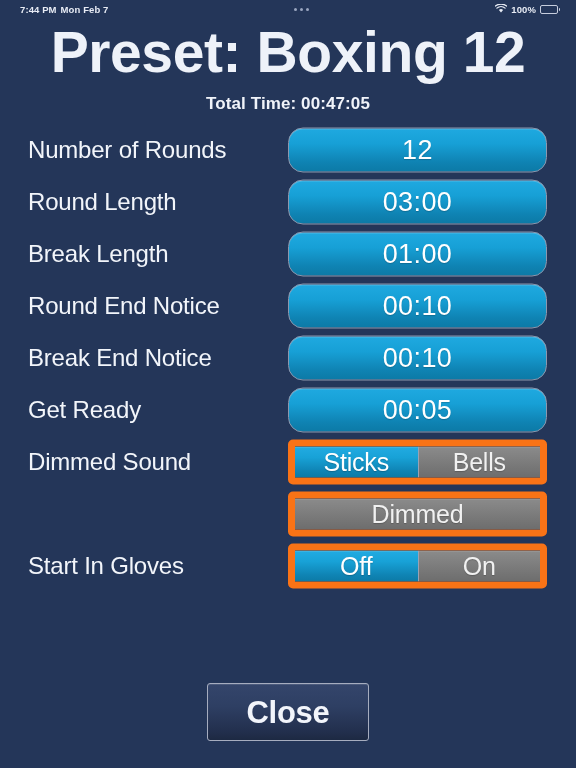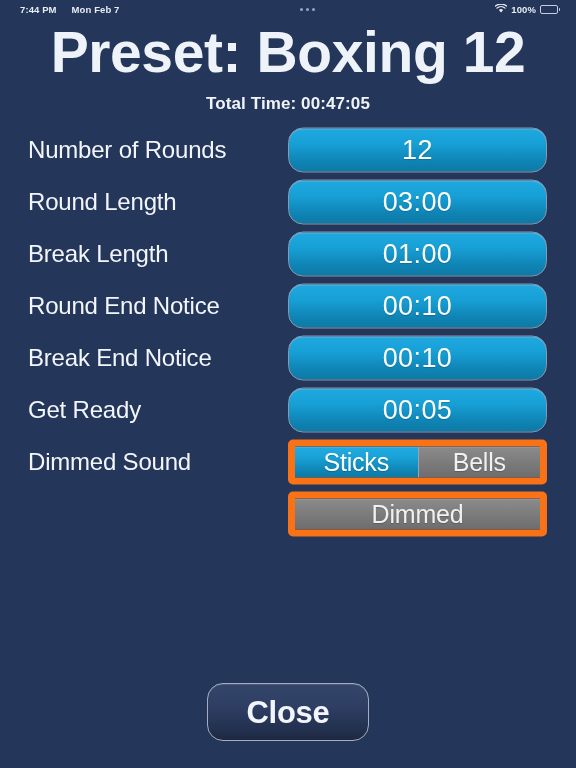--- a/index.html
+++ b/index.html
@@ -32,21 +32,21 @@
     height: 18px;
     display: flex;
     align-items: center;
     font-size: 9.5px;
     color: #e8ecf5;
     padding: 0 8px;
   }
   .status-left {
     display: flex;
     align-items: center;
-    gap: 15px;
+    gap: 4px;
     flex: 0 0 auto;
     padding-left: 12px;
   }
   .status-time { font-weight: bold; letter-spacing: .1px; }
   .status-date { font-weight: bold; letter-spacing: .1px; }
 
   .status-center {
     flex: 1 1 auto;
     display: flex;
     justify-content: center;
@@ -198,21 +198,21 @@
   }
   .seg.on + .seg.off { border-left: 1px solid #9aa2b4; }
 
   
   .close-btn {
     position: absolute;
     left: 207px;
     top: 683px;
     width: 162px;
     height: 58px;
-    border-radius: 16px;
+    border-radius: 3px;
     border: 1px solid #a6adbf;
     background: linear-gradient(to bottom, #34456b 0%, #2e3f63 40%, #222f4d 85%, #1d2942 100%);
     display: flex;
     align-items: center;
     justify-content: center;
     cursor: pointer;
     box-shadow: inset 0 1px 0 rgba(255,255,255,0.12);
   }
   .close-btn .close-text {
     font-size: 31px;
@@ -310,20 +310,27 @@
         <div class="seg off">Bells</div>
       </div>
     </div>
 
     <div class="row">
       <div class="segmented">
         <div class="seg off">Dimmed</div>
       </div>
     </div>
 
+    <div class="row">
+      <div class="row-label">Start In Gloves</div>
+      <div class="segmented">
+        <div class="seg on">Off</div>
+        <div class="seg off">On</div>
+      </div>
+    </div>
 
   </div>
 
   <div class="close-btn">
     <span class="close-text">Close</span>
   </div>
 
 </div>
 
 </body></html>

